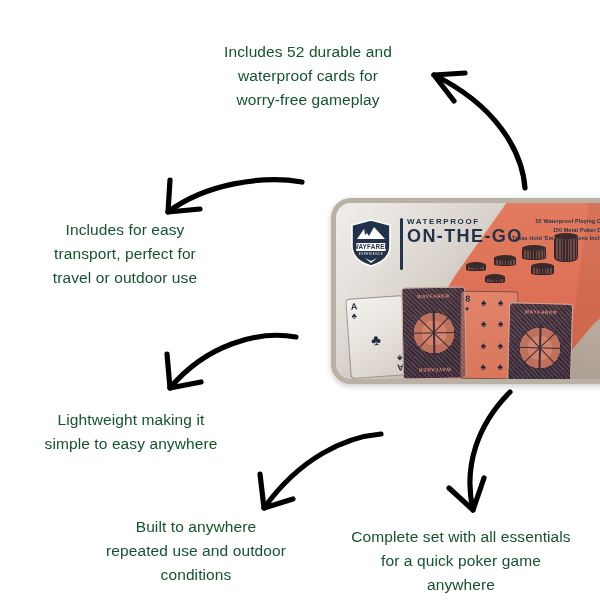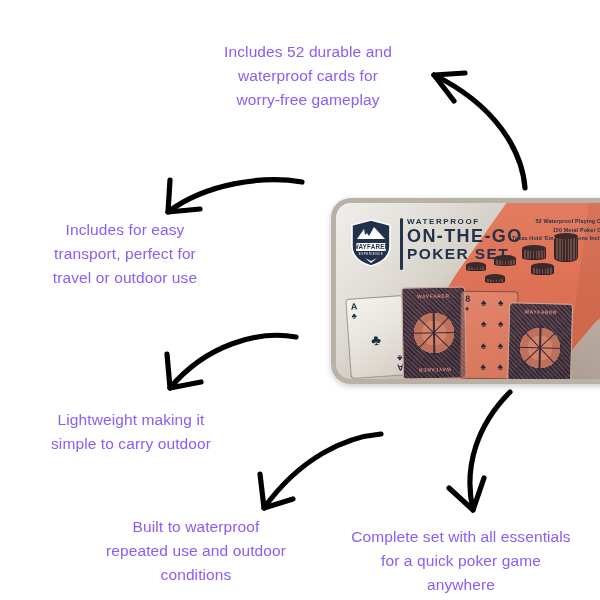--- a/index.html
+++ b/index.html
@@ -11,21 +11,21 @@
     overflow:hidden;
     color:#1b1b1b;
   }
   #stage{position:absolute;inset:0;}
 
   .callout{
     position:absolute;
     text-align:center;
     font-size:15.5px;
     line-height:1.55;
-    color:#8b5cf6;
+    color:#14532d;
     letter-spacing:.1px;
     white-space:pre-line;
   }
   #c1{left:196px;top:40px;width:224px;}
   #c2{left:24px;top:218px;width:202px;}
   #c3{left:18px;top:408px;width:226px;}
   #c4{left:86px;top:515px;width:220px;}
   #c5{left:330px;top:525px;width:262px;}
 
   .arrows{position:absolute;left:0;top:0;width:600px;height:600px;pointer-events:none;}
@@ -226,22 +226,22 @@
     </g>
   </svg>
 
   <div class="callout" id="c1">Includes 52 durable and
 waterproof cards for
 worry-free gameplay</div>
   <div class="callout" id="c2">Includes for easy
 transport, perfect for
 travel or outdoor use</div>
   <div class="callout" id="c3">Lightweight making it
-simple to carry outdoor</div>
-  <div class="callout" id="c4">Built to waterproof
+simple to easy anywhere</div>
+  <div class="callout" id="c4">Built to anywhere
 repeated use and outdoor
 conditions</div>
   <div class="callout" id="c5">Complete set with all essentials
 for a quick poker game
 anywhere</div>
 
   <div id="product">
     <div class="tin">
       <div class="tin-inner">
 
@@ -260,21 +260,20 @@
             <text x="21" y="36.2" font-family="Liberation Sans, sans-serif" font-size="2.9" fill="#ffffff" text-anchor="middle" letter-spacing=".6">EXPERIENCE</text>
             <path d="M15 39 L21 42 L27 39 L21 44 Z" fill="#ffffff"></path>
           </svg>
         </div>
 
         <div class="divider"></div>
 
         <div class="title-block">
           <div class="t-water">WATERPROOF</div>
           <div class="t-otg">ON-THE-GO</div>
-          <div class="t-poker">POKER SET</div>
         </div>
 
         <div class="bullets">
           <div><span>52 Waterproof Playing Cards</span><span class="sq"></span></div>
           <div><span>150 Metal Poker Chips</span><span class="sq"></span></div>
           <div><span>Texas Hold 'Em Instructions Included</span><span class="sq"></span></div>
         </div>
 
         <div class="chip-stack" style="left:130px;top:61px;width:20px;height:7px;">
             <div class="body"></div>

